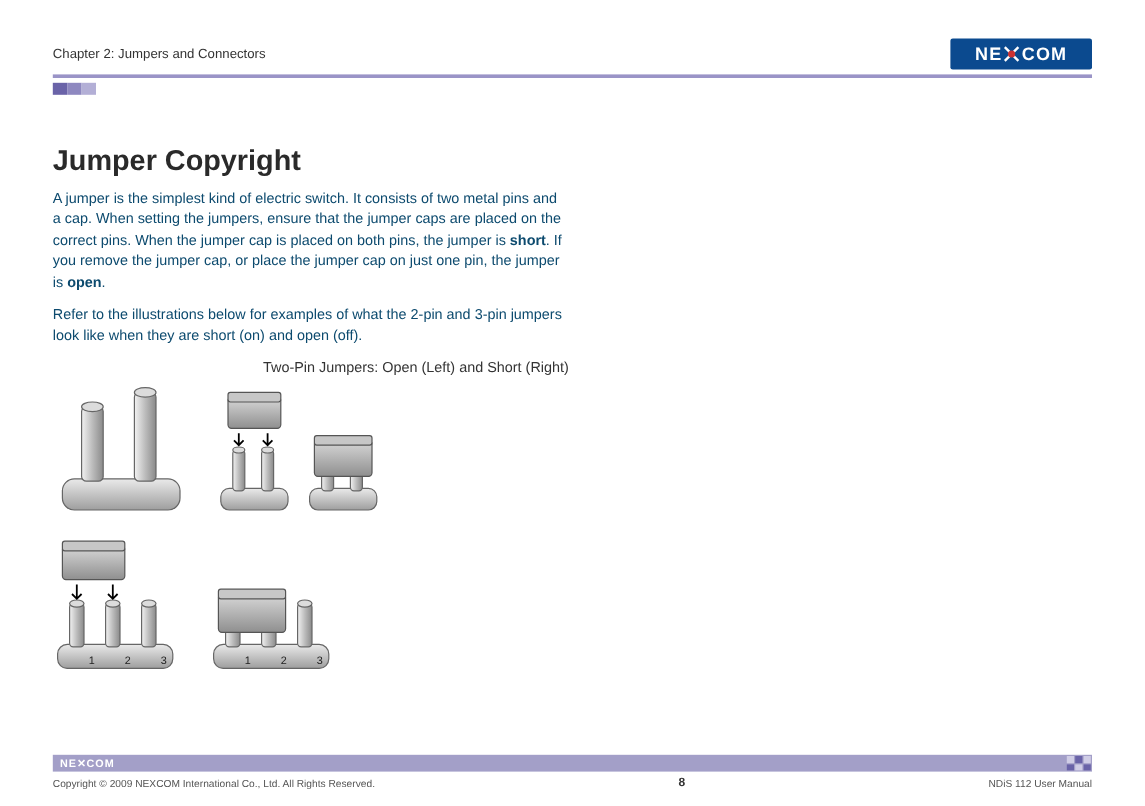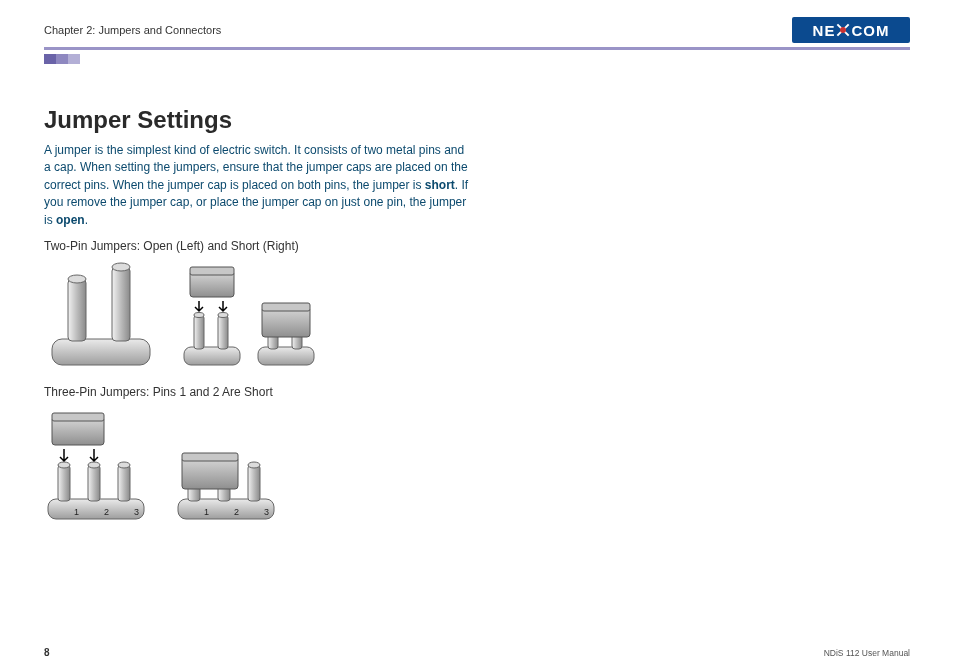--- a/index.html
+++ b/index.html
@@ -5,21 +5,21 @@
   * { margin: 0; padding: 0; box-sizing: border-box; }
   body {
     width: 954px;
     height: 672px;
     font-family: "Segoe UI", Arial, sans-serif;
     background: #fff;
     color: #333;
     position: relative;
   }
   .page {
-    padding: 17px 44px 0 44px;
+    padding: 32px 44px 0 44px;
   }
   .top-row {
     display: flex;
     justify-content: space-between;
     align-items: center;
     margin-bottom: 4px;
   }
   .chapter {
     font-size: 11px;
     color: #333;
@@ -90,20 +90,21 @@
     line-height: 1.45;
     color: #0c4a6e;
     margin-bottom: 10px;
   }
   .para b { font-weight: 700; }
   .caption {
     font-size: 12px;
     color: #333;
     margin-top: 6px;
     margin-bottom: 8px;
+    text-align: right;
   }
 
   .illus {
     margin-top: 6px;
     margin-bottom: 14px;
   }
 
   
   .footer {
     position: absolute;
@@ -168,26 +169,27 @@
     </div>
   </div>
   <div class="hr-top"></div>
   <div class="color-squares">
     <div class="sq1"></div>
       <div class="sq2"></div>
       <div class="sq3"></div>
   </div>
 
   <div class="content">
-    <h1>Jumper Settings</h1>
+    <h1>Jumper Copyright</h1>
 
     <p class="para">
       <span>A jumper is the simplest kind of electric switch. It consists of two metal pins and a cap. When setting the jumpers, ensure that the jumper caps are placed on the correct pins. When the jumper cap is placed on both pins, the jumper is </span><b>short</b><span>. If you remove the jumper cap, or place the jumper cap on just one pin, the jumper is </span><b>open</b><span>.</span>
     </p>
 
+    <p class="para">Refer to the illustrations below for examples of what the 2-pin and 3-pin jumpers look like when they are short (on) and open (off).</p>
 
     <p class="caption">Two-Pin Jumpers: Open (Left) and Short (Right)</p>
 
     <div class="illus">
       <svg width="280" height="110" viewBox="0 0 280 110">
         <defs>
           <linearGradient id="g1" x1="0" x2="1">
             <stop offset="0" stop-color="#f2f2f2"></stop>
             <stop offset="0.5" stop-color="#bcbcbc"></stop>
             <stop offset="1" stop-color="#8a8a8a"></stop>
@@ -227,21 +229,20 @@
         <g transform="translate(214,0)">
           <rect x="0" y="86" width="56" height="18" rx="7" fill="url(#g2)" stroke="#666"></rect>
           <rect x="10" y="70" width="10" height="18" rx="3" fill="url(#g1)" stroke="#666"></rect>
           <rect x="34" y="70" width="10" height="18" rx="3" fill="url(#g1)" stroke="#666"></rect>
           <rect x="4" y="46" width="48" height="30" rx="3" fill="url(#cap)" stroke="#555"></rect>
           <rect x="4" y="42" width="48" height="8" rx="2" fill="#c7c7c7" stroke="#555"></rect>
         </g>
       </svg>
     </div>
 
-    <p class="caption">Three-Pin Jumpers: Pins 1 and 2 Are Short</p>
 
     <div class="illus">
       <svg width="260" height="120" viewBox="0 0 260 120">
         <defs>
           <linearGradient id="gg1" x1="0" x2="1">
             <stop offset="0" stop-color="#f2f2f2"></stop>
             <stop offset="0.5" stop-color="#bcbcbc"></stop>
             <stop offset="1" stop-color="#8a8a8a"></stop>
           </linearGradient>
           <linearGradient id="gg2" x1="0" x2="0" y1="0" y2="1">
@@ -285,17 +286,29 @@
           <text x="30" y="108" font-size="9" fill="#222">1</text>
           <text x="60" y="108" font-size="9" fill="#222">2</text>
           <text x="90" y="108" font-size="9" fill="#222">3</text>
         </g>
       </svg>
     </div>
   </div>
 </div>
 
 <div class="footer">
+  <div class="footer-bar">
+    <span class="footer-logo">NE<span style="display:inline-block;width:8px;text-align:center;">✕</span>COM</span>
+    <div class="footer-pattern">
+      <div class="lt"></div>
+        <div></div>
+        <div class="lt"></div>
+      <div></div>
+        <div class="lt"></div>
+        <div></div>
+    </div>
+  </div>
   <div class="footer-row">
+    <span>Copyright © 2009 NEXCOM International Co., Ltd. All Rights Reserved.</span>
     <span class="pg">8</span>
     <span>NDiS 112 User Manual</span>
   </div>
 </div>
 
 </body></html>

